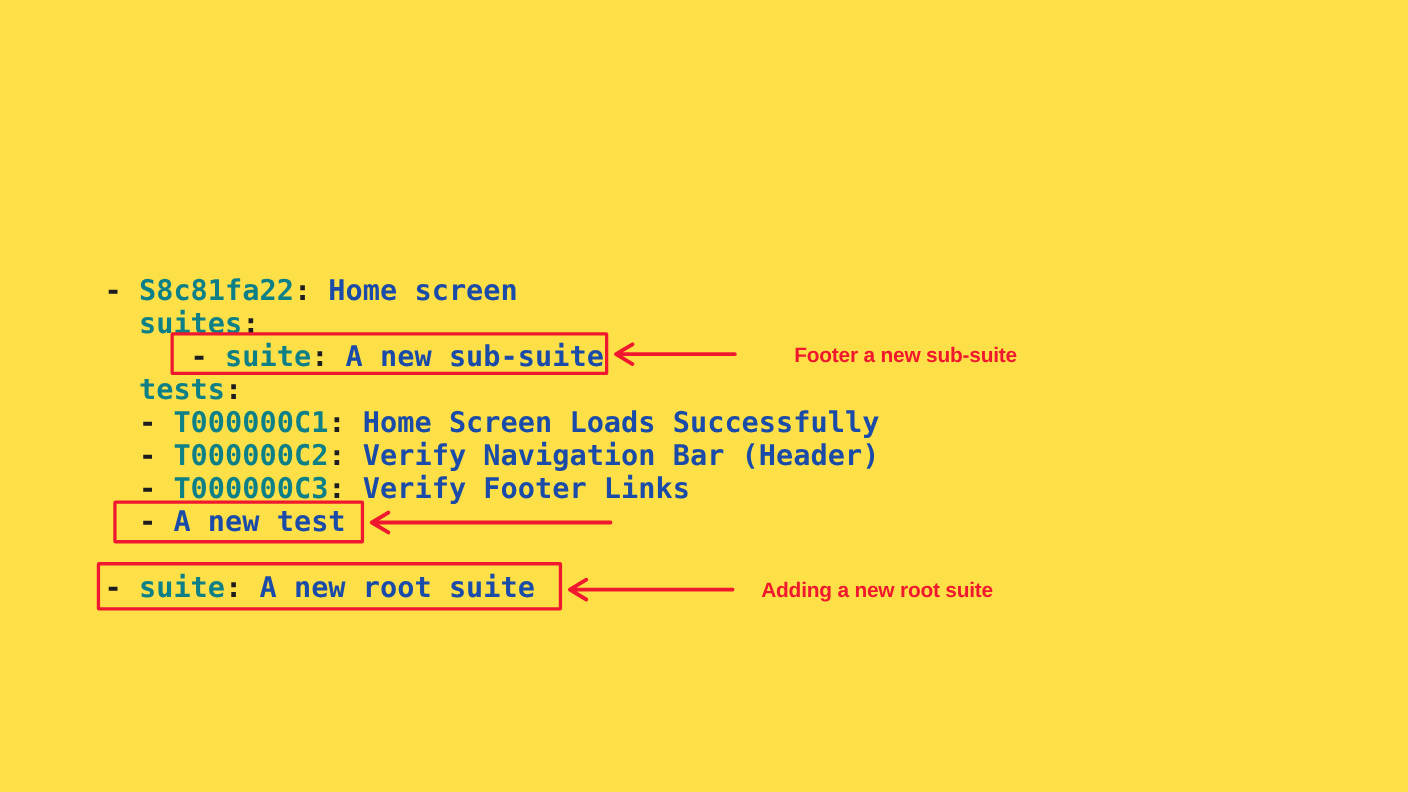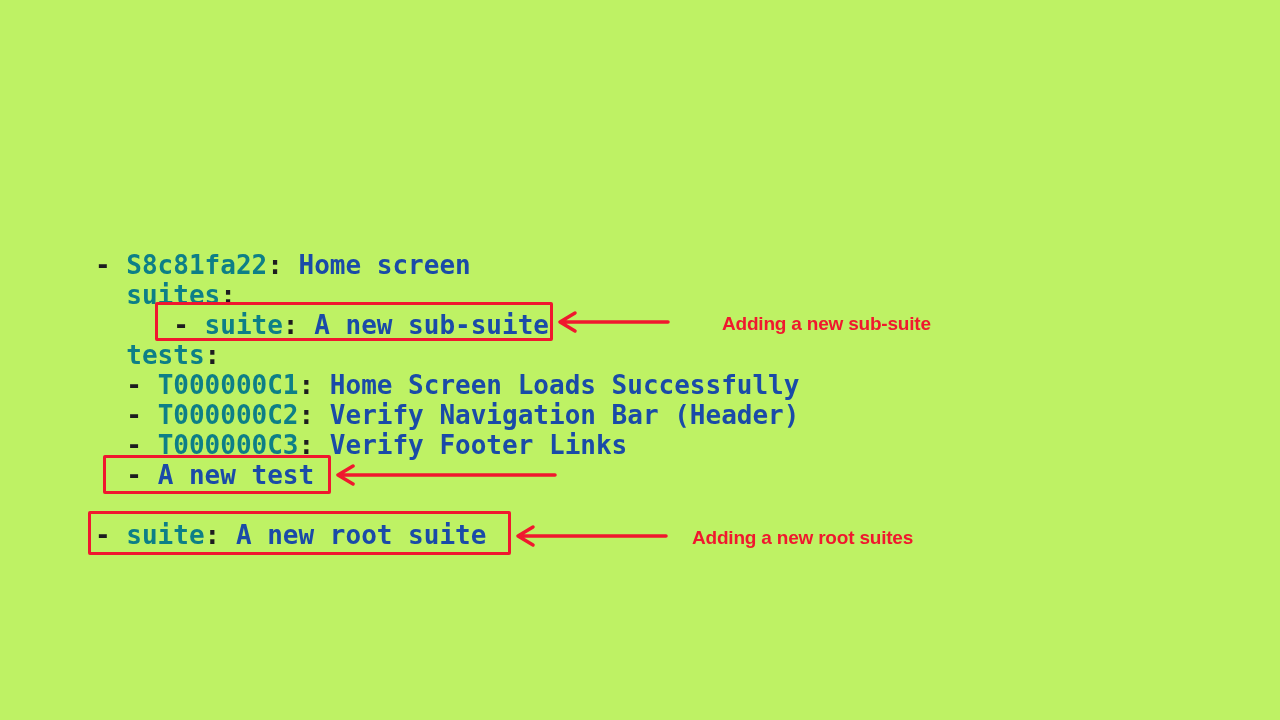--- a/index.html
+++ b/index.html
@@ -8,21 +8,21 @@
     background: #ffffff;
     width: 1280px;
     height: 720px;
     overflow: hidden;
     font-family: "Liberation Sans", sans-serif;
   }
   .stage {
     position: relative;
     width: 1280px;
     height: 720px;
-    background: #bef264;
+    background: #fde047;
   }
   
   .code-block {
     position: absolute;
     left: 95px;
     top: 250px;
     margin: 0;
     font-family: "DejaVu Sans Mono", monospace;
     font-size: 26px;
     font-weight: bold;
@@ -83,16 +83,16 @@
     <svg width="223" height="26" viewBox="0 0 223 26">
       <path d="M221 13 H5 M19 4 L4 13 L19 22" fill="none" stroke="#f0182e" stroke-width="3.5" stroke-linecap="round" stroke-linejoin="round"></path>
     </svg>
   </div>
   <div class="arrow root-suite">
     <svg width="154" height="26" viewBox="0 0 154 26">
       <path d="M152 13 H5 M19 4 L4 13 L19 22" fill="none" stroke="#f0182e" stroke-width="3.5" stroke-linecap="round" stroke-linejoin="round"></path>
     </svg>
   </div>
 
-  <div class="ann-label sub-suite">Adding a new sub-suite</div>
-  <div class="ann-label root-suite">Adding a new root suites</div>
+  <div class="ann-label sub-suite">Footer a new sub-suite</div>
+  <div class="ann-label root-suite">Adding a new root suite</div>
 
 </div>
 
 </body></html>

